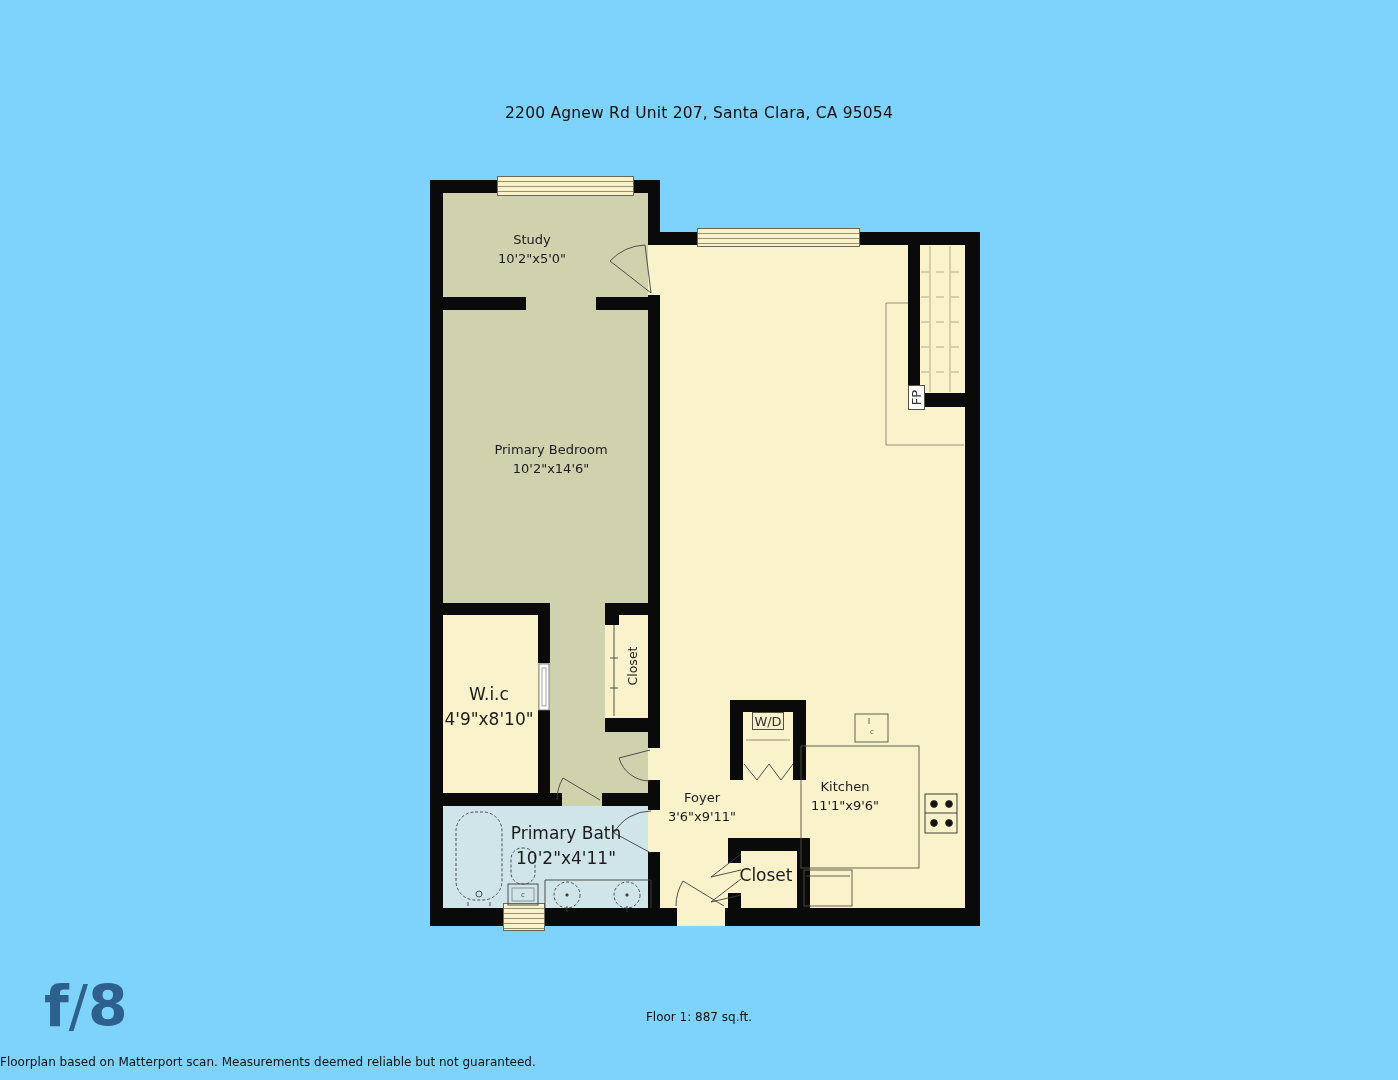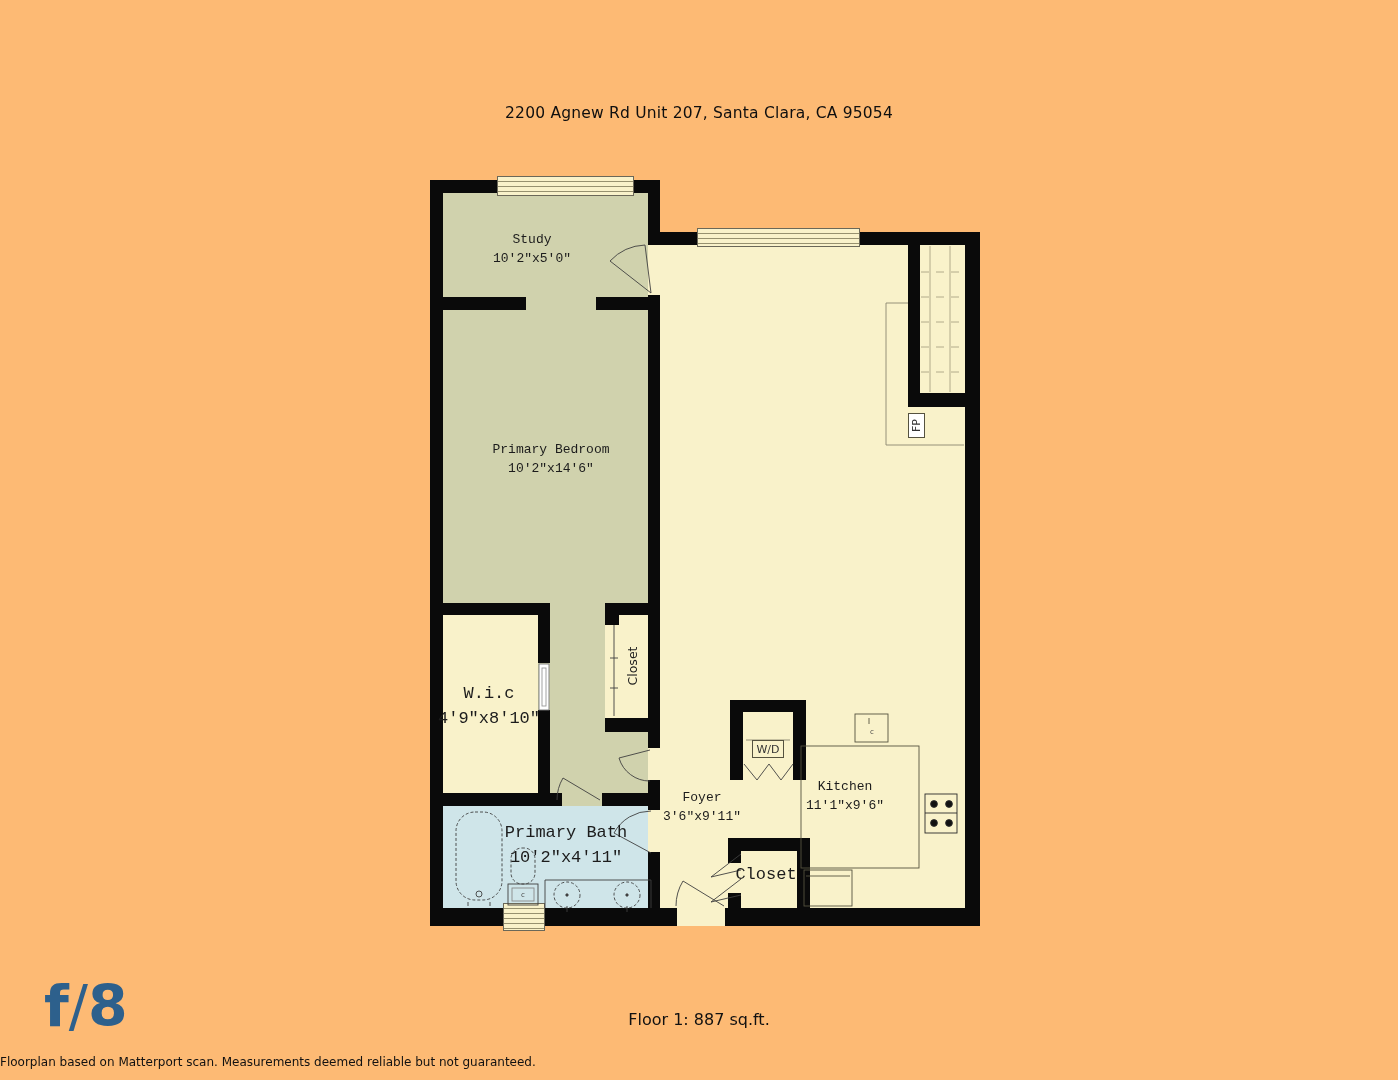--- a/index.html
+++ b/index.html
@@ -1,40 +1,40 @@
 <!DOCTYPE html>
 <html><head>
 <meta charset="utf-8">
 <style>
   html,body{margin:0;padding:0;background:#ffffff;}
-  #canvas{position:relative;width:1398px;height:1080px;background:#fdba74;overflow:hidden;
+  #canvas{position:relative;width:1398px;height:1080px;background:#7dd3fc;overflow:hidden;
           font-family:"DejaVu Sans","Liberation Sans",sans-serif;color:#1c1c1c;}
   .fill{position:absolute;z-index:1;}
   .olive{background:#d0d2ad;}
   .cream{background:#f9f2ca;}
   .bathblue{background:#cfe5e9;}
   .wall{position:absolute;background:#0a0a0a;z-index:2;}
   .gapfill{position:absolute;z-index:3;}
   .window{position:absolute;z-index:4;border:1px solid #6b6858;
           background:repeating-linear-gradient(to bottom,#f9f2ca 0 4px,#97916f 4px 5px);}
   #linework{position:absolute;left:0;top:0;z-index:5;}
   .label{position:absolute;transform:translate(-50%,-50%);text-align:center;
-         font-size:13px;line-height:1.45;white-space:nowrap;z-index:6;color:#1c1c1c;font-family:Liberation Mono, monospace;}
+         font-size:13px;line-height:1.45;white-space:nowrap;z-index:6;color:#1c1c1c;}
   .label.sm{font-size:17px;}
   .vlabel{position:absolute;transform:translate(-50%,-50%) rotate(-90deg);text-align:center;
           font-size:12.5px;white-space:nowrap;z-index:6;color:#1c1c1c;}
   .minibox{position:absolute;z-index:6;background:#f9f2ca;border:1px solid #55523f;
-           display:flex;align-items:center;justify-content:center;font-size:11px;color:#333;margin-top:28px;}
+           display:flex;align-items:center;justify-content:center;font-size:13px;color:#333;}
   .tinycode{position:absolute;z-index:6;font-size:7px;color:#444;transform:translate(-50%,-50%);}
   #page-title{position:absolute;left:0;right:0;top:104px;text-align:center;
               font-size:15.5px;letter-spacing:.2px;color:#0f0f0f;z-index:6;}
   #total-line{position:absolute;left:0;right:0;top:987px;text-align:center;
               font-size:13.5px;font-weight:700;color:#0d0d0d;z-index:6;}
   #floor-line{position:absolute;left:0;right:0;top:1010px;text-align:center;
-              font-size:16px;color:#111;z-index:6;}
+              font-size:12px;color:#111;z-index:6;}
   #disclaimer{position:absolute;left:0;right:0;top:1055px;
               font-size:12px;color:#111;z-index:6;}
   #logo{position:absolute;left:44px;top:978px;font-size:57px;font-weight:700;
         color:#2d608c;z-index:6;line-height:1;}
   #logo .slash{font-weight:400;}
 </style>
 </head>
 <body>
 
 <div id="canvas">

